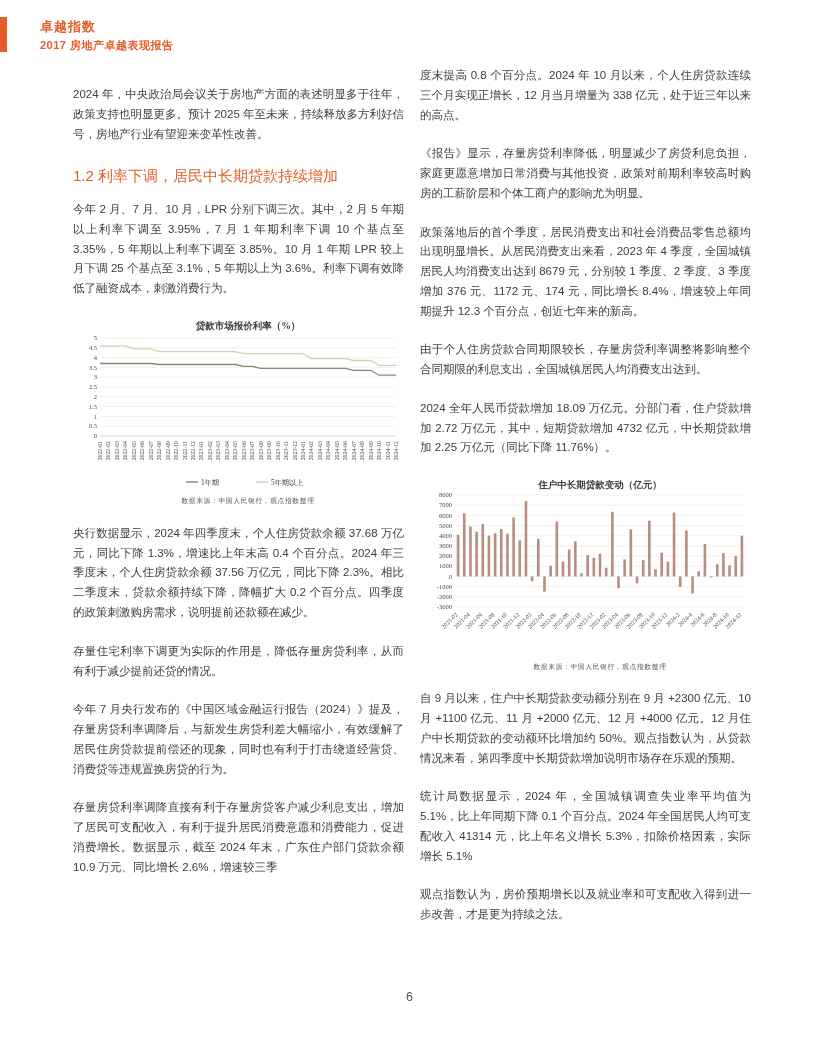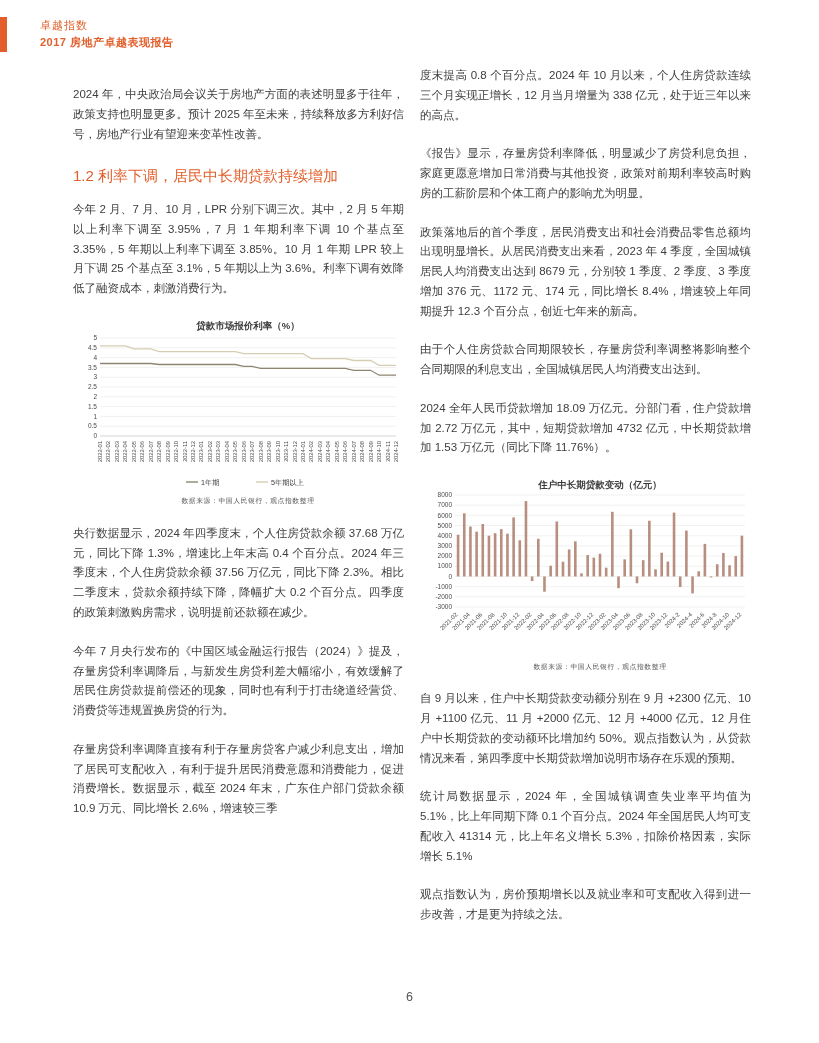--- a/index.html
+++ b/index.html
@@ -4,30 +4,30 @@
 <style>
   :root { --accent:#E25F2B; }
   * { margin:0; padding:0; box-sizing:border-box; }
   html,body { background:#fff; }
   body { font-family:"Liberation Sans","DejaVu Sans",sans-serif; }
   .page { position:relative; width:819px; height:1043px; background:#fff; overflow:hidden; }
 
   
   .hdr-bar { position:absolute; left:0; top:17px; width:7px; height:35px; background:var(--accent); }
   .hdr-text { position:absolute; left:40px; top:18px; color:var(--accent); }
-  .hdr-eyebrow { font-size:11px; font-weight:normal; letter-spacing:1px; }
+  .hdr-eyebrow { font-size:13px; font-weight:bold; letter-spacing:1px; }
   .hdr-title { font-size:11px; font-weight:bold; margin-top:2px; letter-spacing:0.5px; }
 
   
   .col { position:absolute; width:331px; font-size:11.5px; line-height:1.72; color:#3d3d3d; text-align:justify; }
   .col-left  { left:73px;  top:85px; }
   .col-right { left:420px; top:66px; }
   .col p { margin:0 0 19px; }
   .col h2 { color:var(--accent); font-size:15px; font-weight:normal; margin:16px 0 11px; text-align:left; }
-  figure { margin:2px 0 16px; }
+  figure { margin:2px 0 16px;font-family:Liberation Serif, serif; }
   figure svg { display:block; }
 
   
   .page-num { position:absolute; left:0; right:0; top:990px; text-align:center; font-size:12.5px; color:#555; }
 </style>
 </head>
 <body>
 
 <div class="page">
 
@@ -105,30 +105,31 @@
           <text transform="rotate(-90 316.54285714285714 123)" x="316.54285714285714" y="123" text-anchor="end" font-size="5.8" fill="#4a4a4a">2024-11</text>
           <text transform="rotate(-90 325 123)" x="325" y="123" text-anchor="end" font-size="5.8" fill="#4a4a4a">2024-12</text>
           <line x1="113" y1="164" x2="125" y2="164" stroke="#8E8670" stroke-width="1.4"></line>
           <text x="128" y="166.6" font-size="7.2" fill="#3b3b3b">1年期</text>
           <line x1="183" y1="164" x2="195" y2="164" stroke="#D6CDB2" stroke-width="1.4"></line>
           <text x="198" y="166.6" font-size="7.2" fill="#3b3b3b">5年期以上</text>
           <text x="175" y="185" text-anchor="middle" font-size="6.8" letter-spacing="0.6" fill="#5a5a5a">数据来源：中国人民银行，观点指数整理</text>
         </svg>
     </figure>
     <p>央行数据显示，2024 年四季度末，个人住房贷款余额 37.68 万亿元，同比下降 1.3%，增速比上年末高 0.4 个百分点。2024 年三季度末，个人住房贷款余额 37.56 万亿元，同比下降 2.3%。相比二季度末，贷款余额持续下降，降幅扩大 0.2 个百分点。四季度的政策刺激购房需求，说明提前还款额在减少。</p>
+    <p>存量住宅利率下调更为实际的作用是，降低存量房贷利率，从而有利于减少提前还贷的情况。</p>
     <p>今年 7 月央行发布的《中国区域金融运行报告（2024）》提及，存量房贷利率调降后，与新发生房贷利差大幅缩小，有效缓解了居民住房贷款提前偿还的现象，同时也有利于打击绕道经营贷、消费贷等违规置换房贷的行为。</p>
     <p>存量房贷利率调降直接有利于存量房贷客户减少利息支出，增加了居民可支配收入，有利于提升居民消费意愿和消费能力，促进消费增长。数据显示，截至 2024 年末，广东住户部门贷款余额 10.9 万元、同比增长 2.6%，增速较三季</p>
   </main>
 
   <main class="col col-right">
     <p>度末提高 0.8 个百分点。2024 年 10 月以来，个人住房贷款连续三个月实现正增长，12 月当月增量为 338 亿元，处于近三年以来的高点。</p>
     <p>《报告》显示，存量房贷利率降低，明显减少了房贷利息负担，家庭更愿意增加日常消费与其他投资，政策对前期利率较高时购房的工薪阶层和个体工商户的影响尤为明显。</p>
     <p>政策落地后的首个季度，居民消费支出和社会消费品零售总额均出现明显增长。从居民消费支出来看，2023 年 4 季度，全国城镇居民人均消费支出达到 8679 元，分别较 1 季度、2 季度、3 季度增加 376 元、1172 元、174 元，同比增长 8.4%，增速较上年同期提升 12.3 个百分点，创近七年来的新高。</p>
     <p>由于个人住房贷款合同期限较长，存量房贷利率调整将影响整个合同期限的利息支出，全国城镇居民人均消费支出达到。</p>
-    <p>2024 全年人民币贷款增加 18.09 万亿元。分部门看，住户贷款增加 2.72 万亿元，其中，短期贷款增加 4732 亿元，中长期贷款增加 1.53 万亿元（同比下降 11.76%）。</p>
+    <p>2024 全年人民币贷款增加 18.09 万亿元。分部门看，住户贷款增加 2.72 万亿元，其中，短期贷款增加 4732 亿元，中长期贷款增加 2.25 万亿元（同比下降 11.76%）。</p>
     <figure>
       <svg id="bar-chart" viewBox="0 0 330 196" width="330" height="196">
           <text x="180" y="11" text-anchor="middle" font-size="9.5" font-weight="bold" fill="#3b3b3b">住户中长期贷款变动（亿元）</text>
           <line x1="35" y1="130" x2="325" y2="130" stroke="#ebebe9" stroke-width="0.7"></line>
           <text x="32" y="132.2" text-anchor="end" font-size="6.5" fill="#4a4a4a">-3000</text>
           <line x1="35" y1="119.81818181818181" x2="325" y2="119.81818181818181" stroke="#ebebe9" stroke-width="0.7"></line>
           <text x="32" y="122.01818181818182" text-anchor="end" font-size="6.5" fill="#4a4a4a">-2000</text>
           <line x1="35" y1="109.63636363636364" x2="325" y2="109.63636363636364" stroke="#ebebe9" stroke-width="0.7"></line>
           <text x="32" y="111.83636363636364" text-anchor="end" font-size="6.5" fill="#4a4a4a">-1000</text>
           <line x1="35" y1="99.45454545454545" x2="325" y2="99.45454545454545" stroke="#ebebe9" stroke-width="0.7"></line>

